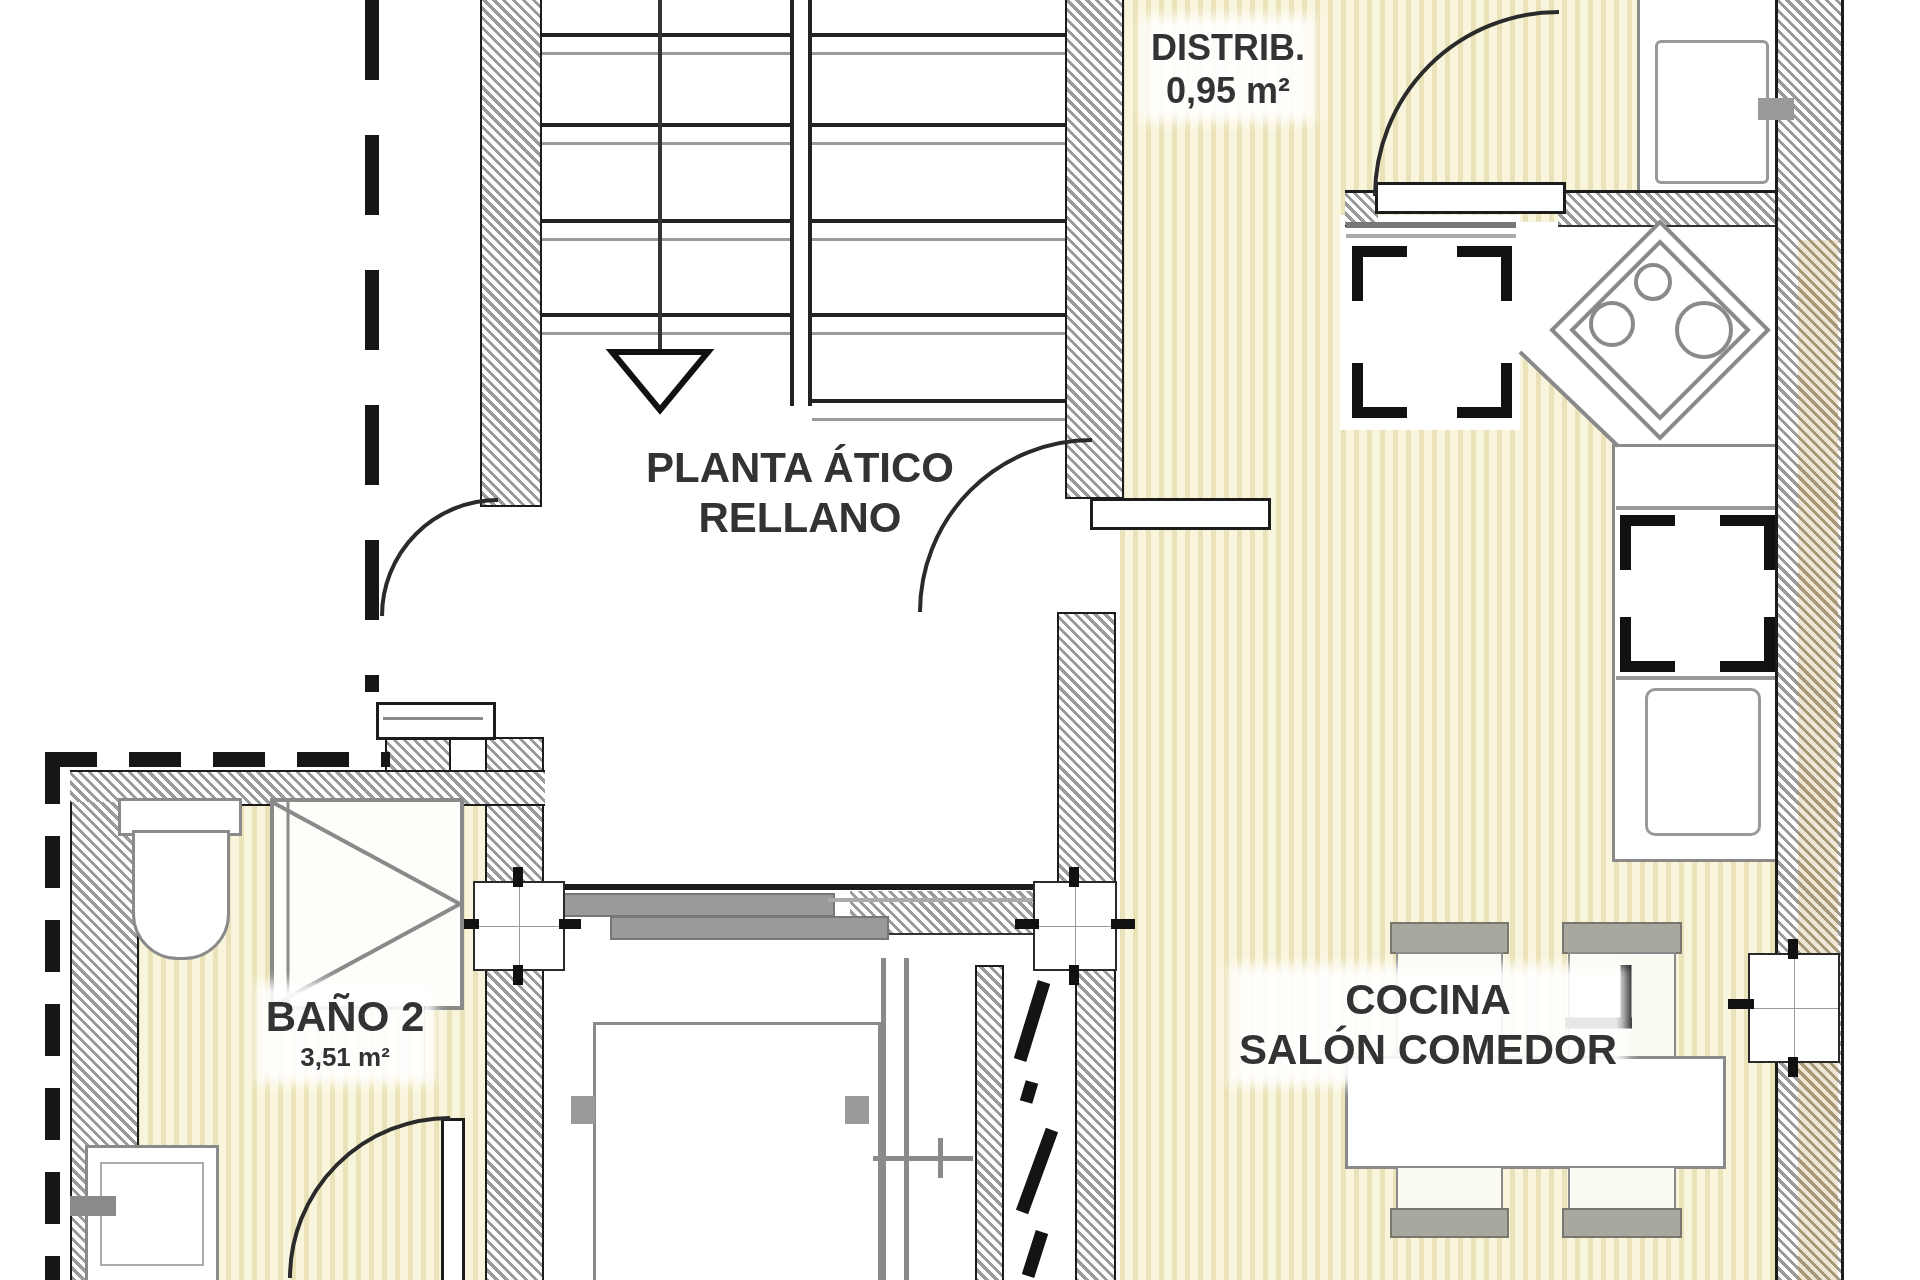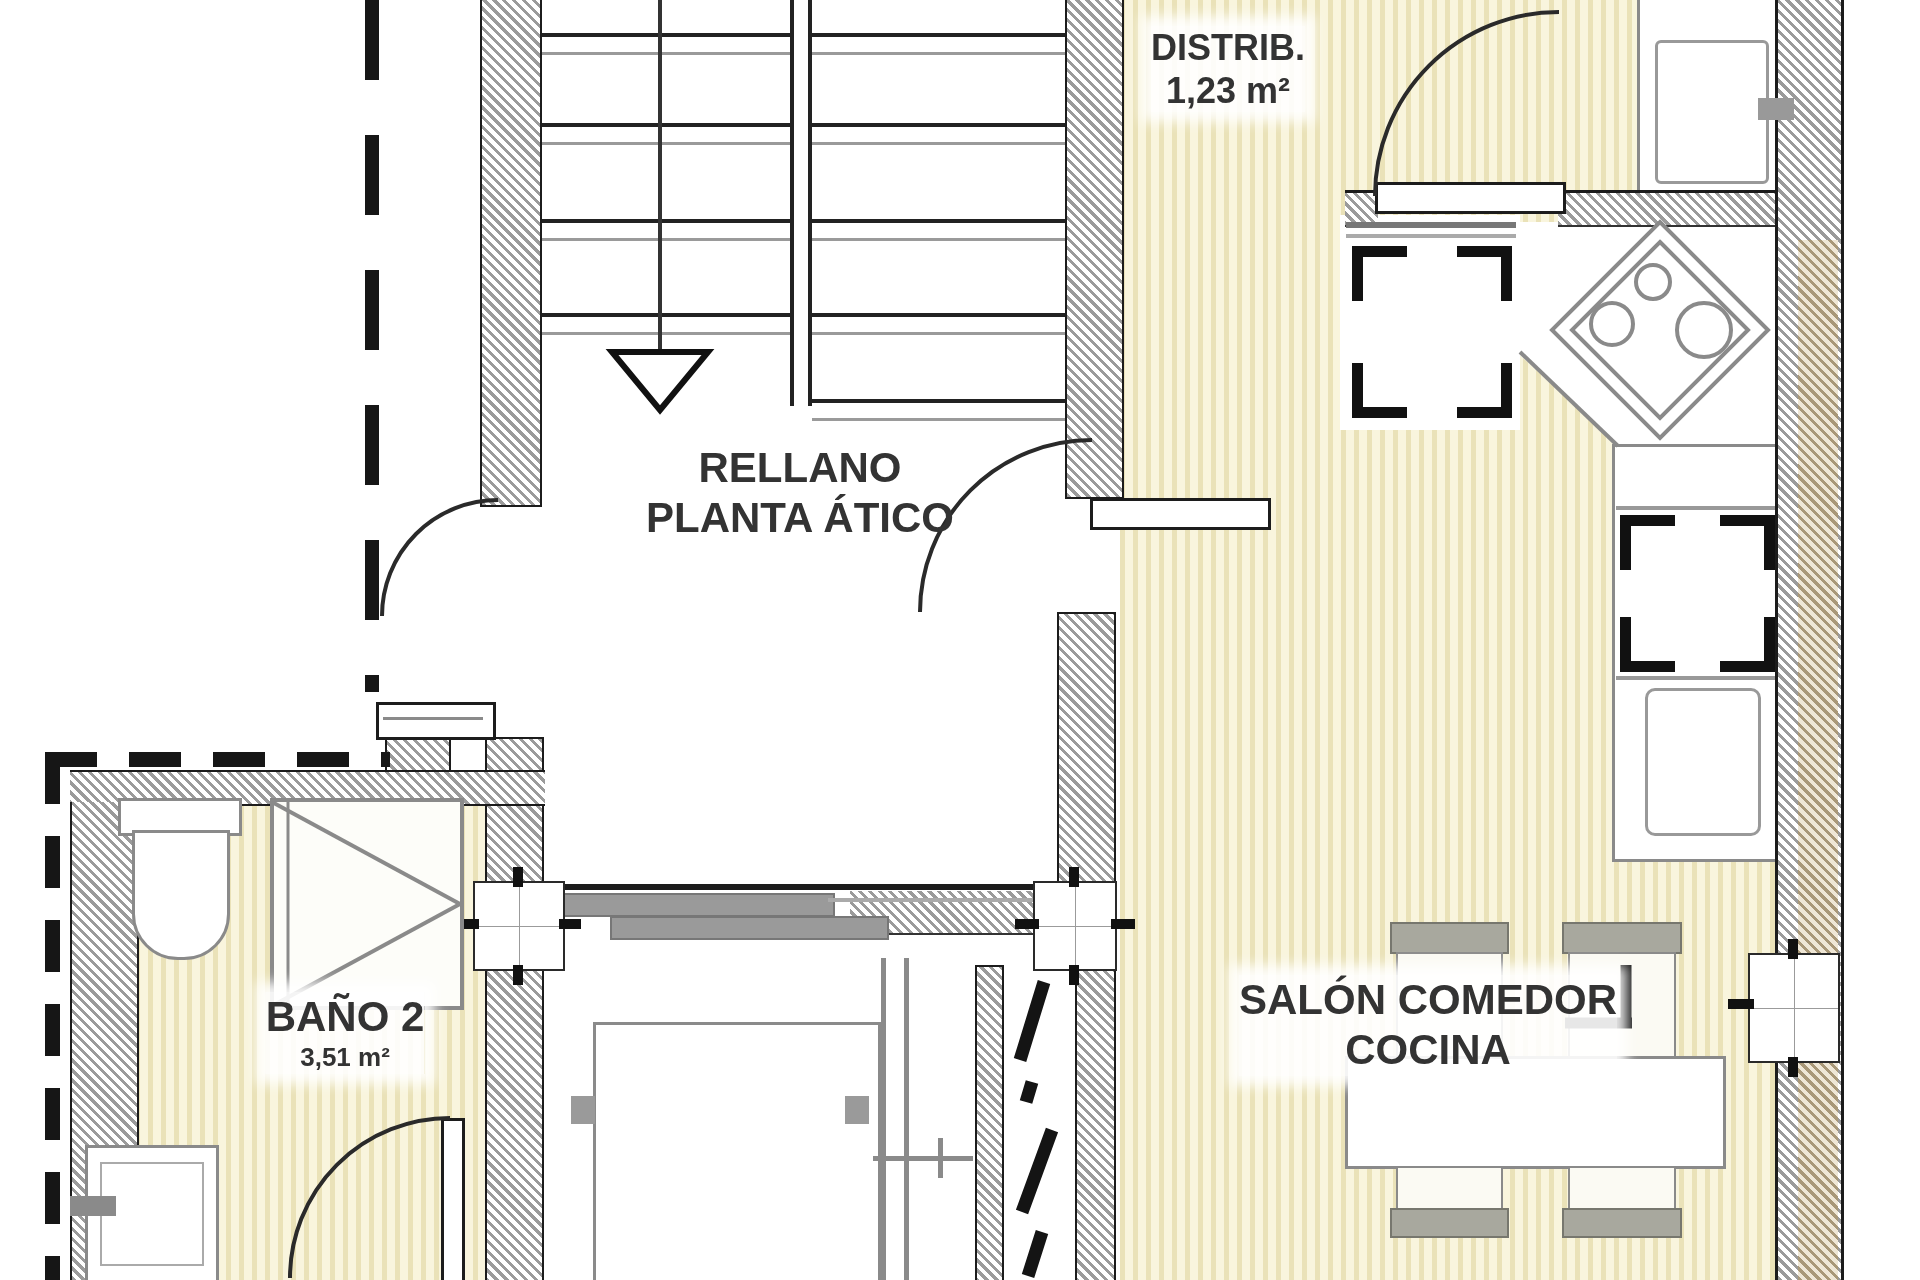--- a/index.html
+++ b/index.html
@@ -199,31 +199,31 @@
       <line x1="288" y1="800" x2="288" y2="1008" stroke-width="3"></line>
     </g>
 
     <path d="M1044 982 L1020 1060 M1032 1082 L1026 1102 M1052 1130 L1022 1212 M1042 1232 L1028 1276" stroke="#141414" stroke-width="13" fill="none"></path>
 
     <path d="M1565 1023 L1632 1023 M1626 965 L1626 1028" stroke="#111" stroke-width="11" fill="none"></path>
   </svg>
 
   <div class="label" style="left:1228px;top:26px;font-size:36px;">
     <div>DISTRIB.</div>
-    <div class="area-txt">1,23 m²</div>
+    <div class="area-txt">0,95 m²</div>
   </div>
 
   <div class="label" style="left:800px;top:443px;font-size:42px;background:none;box-shadow:none;">
+    <div>PLANTA ÁTICO</div>
     <div>RELLANO</div>
-    <div>PLANTA ÁTICO</div>
   </div>
 
   <div class="label" style="left:345px;top:992px;font-size:42px;">
     <div>BAÑO 2</div>
     <div class="area-txt" style="font-size:26px;">3,51 m²</div>
   </div>
 
   <div class="label" style="left:1428px;top:975px;font-size:42px;">
+    <div>COCINA</div>
     <div>SALÓN COMEDOR</div>
-    <div>COCINA</div>
   </div>
 
 </div>
 
 </body></html>

